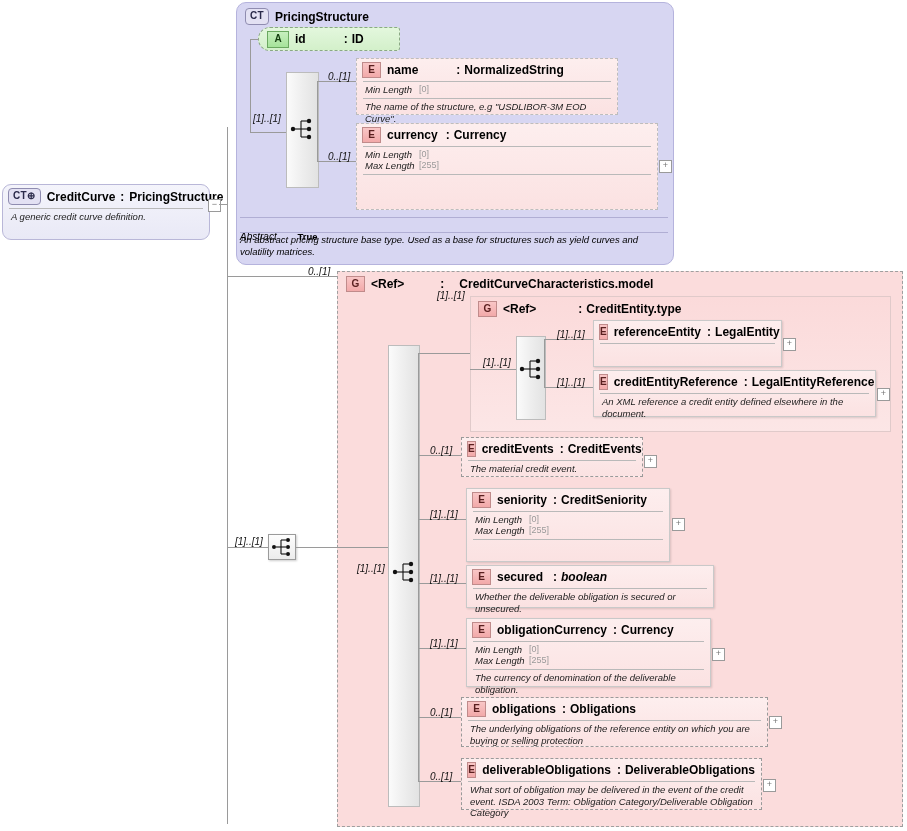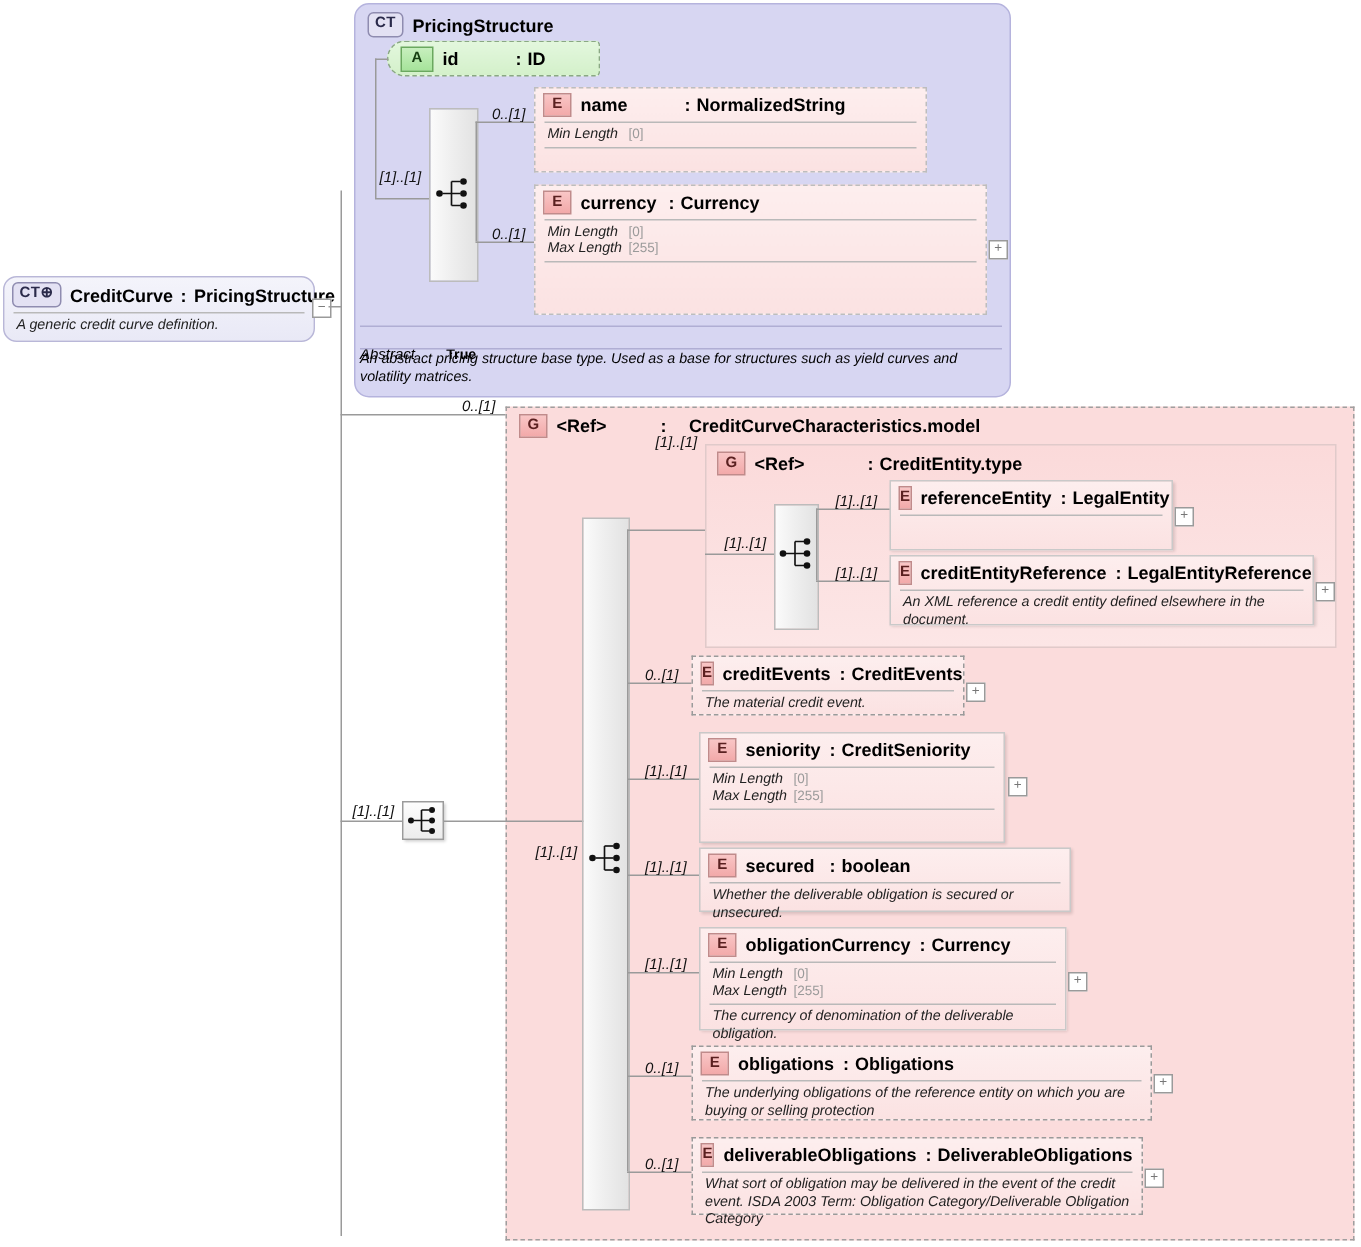--- a/index.html
+++ b/index.html
@@ -137,21 +137,21 @@
     left:240px; top:231px; width:430px; height:12px;
     font-size:10px;
   }
   #ps-doc {
     left:240px; top:234px; width:426px;
     font-size:9.5px; font-style:italic; line-height:11.5px;
   }
 
   
   #cc-box {
-    left:2px; top:184px; width:208px; height:44px;
+    left:2px; top:184px; width:208px; height:56px;
     background:linear-gradient(#f4f4fb,#e9e9f6);
     border:1px solid #b9b7d8;
     border-radius:9px;
   }
 
   
   #ccc-container {
     left:337px; top:271px; width:566px; height:556px;
     background:#fbdcdc;
     border:1px dashed #9f9f9f;
@@ -232,20 +232,21 @@
     <span style="padding-left:4px;">NormalizedString</span>
   </div>
   <div class="node-sep"></div>
   <div class="node-facets">
     <div class="facet-row">
       <span class="facet-label">Min Length</span>
       <span class="facet-val">[0]</span>
     </div>
   </div>
   <div class="node-sep"></div>
+  <div class="node-doc">The name of the structure, e.g "USDLIBOR-3M EOD Curve".</div>
 </div>
 <div class="ln v" style="left:317px; top:81px; height:80px;"></div>
 <div class="ln h" style="left:317px; top:81px; width:39px;"></div>
 <div class="card" style="left:328px; top:71px;">0..[1]</div>
 
 <div class="abs" id="currency-box">
   <div class="node-title">
     <span class="tag e">E</span>
     <span>currency</span>
     <span style="padding-left:8px;">:</span>
@@ -409,21 +410,21 @@
 </div>
 <div class="ln h" style="left:418px; top:519px; width:48px;"></div>
 <div class="card" style="left:430px; top:509px;">[1]..[1]</div>
 <div class="exp" style="left:672px; top:518px;">+</div>
 
 <div class="abs ebox-solid" style="left:466px; top:565px; width:248px; height:43px;">
   <div class="node-title">
     <span class="tag e">E</span>
     <span>secured</span>
     <span style="padding-left:10px;">:</span>
-    <span style="padding-left:4px;">boolean</span>
+    <span style="padding-left:4px;font-style:italic;">boolean</span>
   </div>
   <div class="node-sep"></div>
   <div class="node-doc">Whether the deliverable obligation is secured or unsecured.</div>
 </div>
 <div class="ln h" style="left:418px; top:583px; width:48px;"></div>
 <div class="card" style="left:430px; top:573px;">[1]..[1]</div>
 
 <div class="abs ebox-solid" style="left:466px; top:618px; width:245px; height:69px;">
   <div class="node-title">
     <span class="tag e">E</span>

